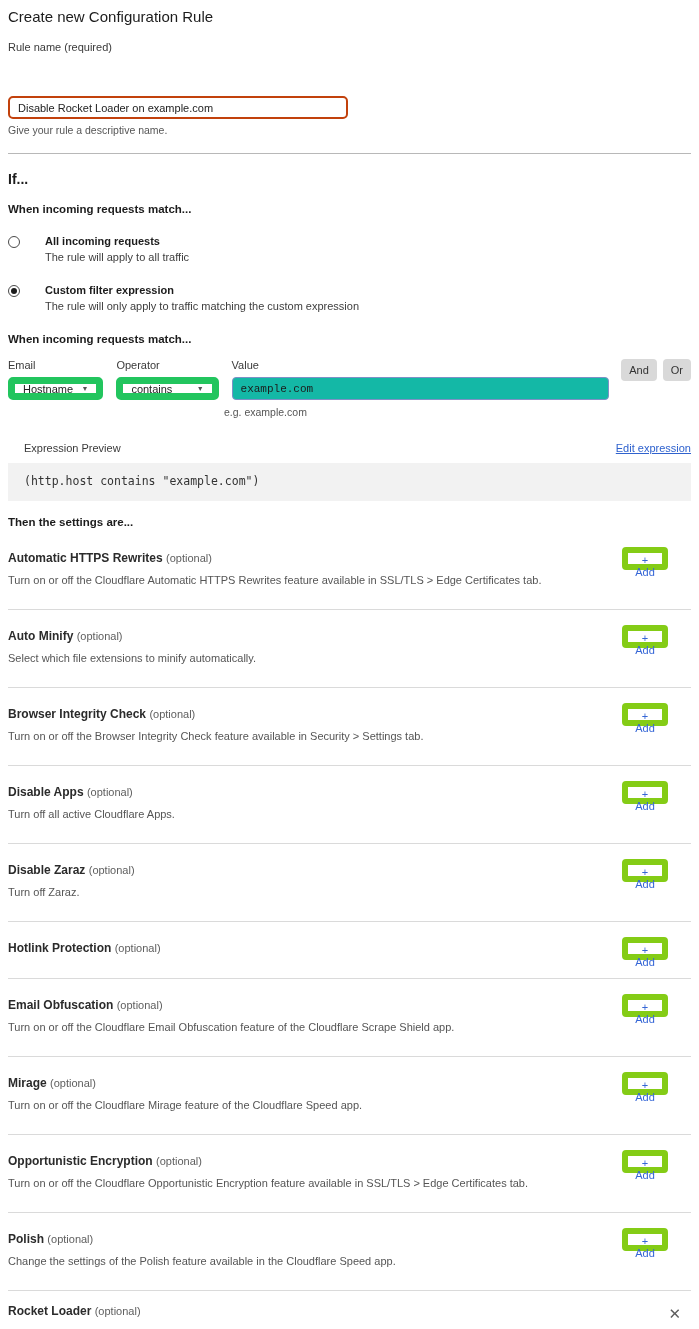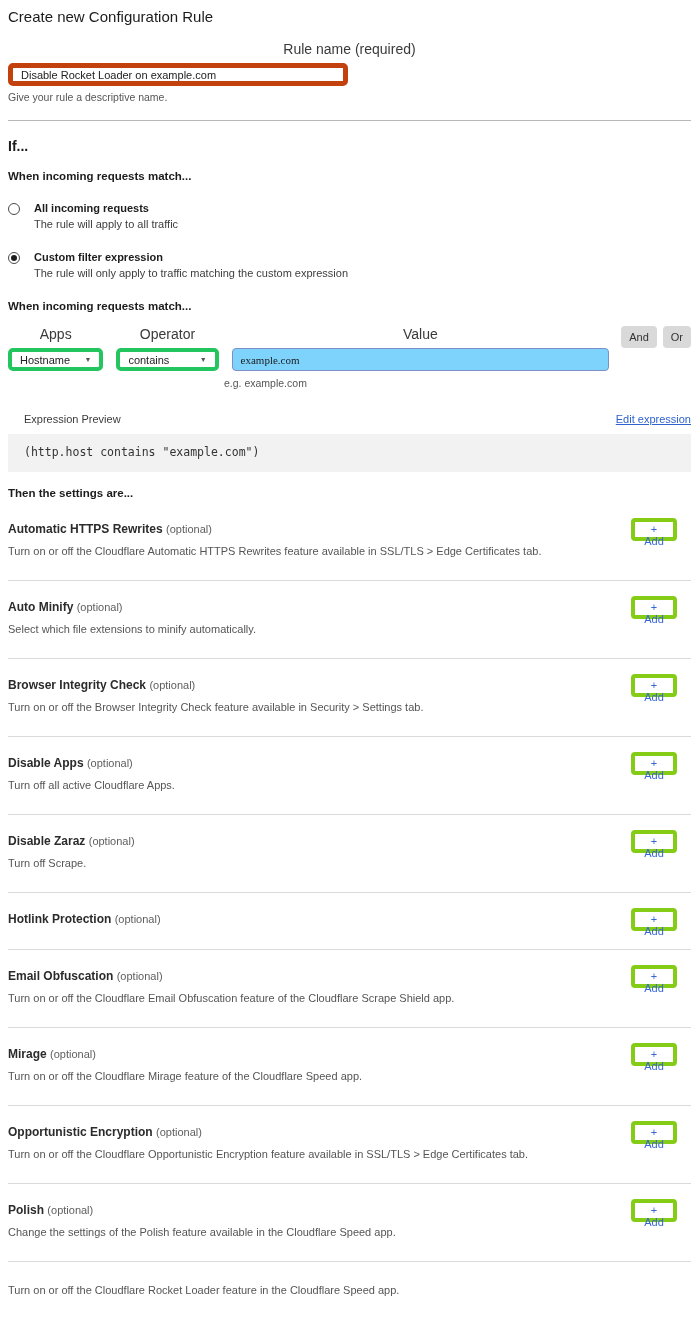--- a/index.html
+++ b/index.html
@@ -14,35 +14,35 @@
   .page { width: 699px; padding: 8px; }
 
   .page-title {
     font-size: 15px;
     font-weight: 400;
     color: #1c1c1c;
     margin: 0 0 16px 0;
   }
 
   .field-label {
-    font-size: 14px;
+    font-size: 11px;
     color: #3a3a3a;
     margin-bottom: 6px;
-    text-align: center;
   }
   .rule-name-input {
     width: 340px;
     height: 23px;
-    border: 5px solid #c2410c;
+    border: 2px solid #c2410c;
     border-radius: 5px;
     padding: 0 8px;
     font-size: 11px;
     font-family: "Liberation Sans", sans-serif;
     color: #222;
     outline: none;
+    margin-top: 37px;
   }
   .helper-text {
     font-size: 10.5px;
     color: #555;
     margin-top: 5px;
   }
 
   .section-divider {
     border: none;
     border-top: 1px solid #b8b8b8;
@@ -56,21 +56,21 @@
     margin: 17px 0 0 0;
   }
   .match-heading {
     font-size: 11.5px;
     font-weight: 700;
     color: #1c1c1c;
     margin: 16px 0 0 0;
   }
 
   .radio-group { margin-top: 20px; }
-  .radio-option { display: flex; gap: 14px; margin-bottom: 21px; cursor: default; }
+  .radio-option { display: flex; gap: 25px; margin-bottom: 21px; cursor: default; }
   .radio-circle {
     width: 12px; height: 12px;
     border: 1px solid #4a4a4a;
     border-radius: 50%;
     margin-top: 1px;
     flex: 0 0 auto;
     position: relative;
     background: #fff;
   }
   .radio-circle.checked::after {
@@ -85,41 +85,41 @@
   .radio-label { font-size: 11px; font-weight: 700; color: #1c1c1c; }
   .radio-desc { font-size: 11px; color: #3d3d3d; }
 
   .filter-row { display: flex; margin-top: 14px; }
   .filter-col { display: flex; flex-direction: column; }
   .col-field { width: 98px; margin-right: 13px; }
   .col-operator { width: 105px; margin-right: 13px; }
   .col-value { width: 388px; margin-right: 12px; }
   .select-box {
     height: 23px;
-    border: 4px solid #22c55e;
+    border: 7px solid #22c55e;
     border-radius: 5px;
     background: #fff;
     display: flex;
     align-items: center;
     justify-content: space-between;
     padding: 0 8px;
     font-size: 11px;
     color: #222;
     cursor: pointer;
   }
   .chevron { font-size: 7px; color: #555; }
   .value-input {
     height: 23px;
     width: 100%;
     border: 1px solid #7d90c6;
     border-radius: 4px;
-    background: #7dd3fc;
+    background: #14b8a6;
     padding: 0 8px;
     font-size: 11px;
-    font-family: Liberation Serif, serif;
+    font-family: Liberation Mono, monospace;
     color: #1c1c1c;
     outline: none;
   }
   .andor-wrap { display: flex; align-items: flex-start; gap: 6px; padding-bottom: 1px; }
   .andor-btn {
     height: 22px;
     border: none;
     border-radius: 4px;
     background: #d9d9d9;
     color: #333;
@@ -168,26 +168,26 @@
   .setting-item {
     position: relative;
     padding: 19px 0 23px 0;
     border-bottom: 1px solid #dadada;
   }
   .setting-title { font-size: 12px; font-weight: 700; color: #2b2b2b; }
   .setting-optional { font-size: 11px; font-weight: 400; color: #5e5e5e; }
   .setting-desc { font-size: 11px; color: #555; margin-top: 9px; max-width: 600px; }
   .add-btn {
     position: absolute;
-    right: 14px;
+    right: 23px;
     top: 15px;
     width: 46px;
     height: 23px;
     background: #fff;
-    border: 4px solid #84cc16;
+    border: 6px solid #84cc16;
     border-radius: 4px;
     color: #3566d6;
     font-size: 11px;
     font-family: "Liberation Sans", sans-serif;
     cursor: pointer;
   }
 
   .rocket-section { padding-top: 13px; }
   .rocket-header {
     display: flex;
@@ -235,21 +235,21 @@
         <span class="radio-label">Custom filter expression</span>
         <span class="radio-desc">The rule will only apply to traffic matching the custom expression</span>
       </span>
     </div>
   </div>
 
   <h3 class="match-heading" style="margin-top:6px;">When incoming requests match...</h3>
 
   <div class="filter-row">
     <div class="filter-col col-field">
-      <div class="field-label">Apps</div>
+      <div class="field-label">Email</div>
       <div class="select-box">
         <span>Hostname</span>
         <span class="chevron">▼</span>
       </div>
     </div>
     <div class="filter-col col-operator">
       <div class="field-label">Operator</div>
       <div class="select-box">
         <span>contains</span>
         <span class="chevron">▼</span>
@@ -295,21 +295,21 @@
     </div>
 
     <div class="setting-item">
       <div class="setting-title"><span>Disable Apps</span> <span class="setting-optional">(optional)</span></div>
       <div class="setting-desc">Turn off all active Cloudflare Apps.</div>
       <button class="add-btn">+ Add</button>
     </div>
 
     <div class="setting-item">
       <div class="setting-title"><span>Disable Zaraz</span> <span class="setting-optional">(optional)</span></div>
-      <div class="setting-desc">Turn off Scrape.</div>
+      <div class="setting-desc">Turn off Zaraz.</div>
       <button class="add-btn">+ Add</button>
     </div>
 
     <div class="setting-item">
       <div class="setting-title"><span>Hotlink Protection</span> <span class="setting-optional">(optional)</span></div>
       <button class="add-btn">+ Add</button>
     </div>
 
     <div class="setting-item">
       <div class="setting-title"><span>Email Obfuscation</span> <span class="setting-optional">(optional)</span></div>
@@ -331,17 +331,21 @@
 
     <div class="setting-item">
       <div class="setting-title"><span>Polish</span> <span class="setting-optional">(optional)</span></div>
       <div class="setting-desc">Change the settings of the Polish feature available in the Cloudflare Speed app.</div>
       <button class="add-btn">+ Add</button>
     </div>
 
   </div>
 
   <div class="rocket-section">
+    <div class="rocket-header">
+      <div class="setting-title"><span>Rocket Loader</span> <span class="setting-optional">(optional)</span></div>
+      <span class="close-icon">✕</span>
+    </div>
     <div class="setting-desc">Turn on or off the Cloudflare Rocket Loader feature in the Cloudflare Speed app.</div>
 
   </div>
 
 </div>
 
 </body></html>

